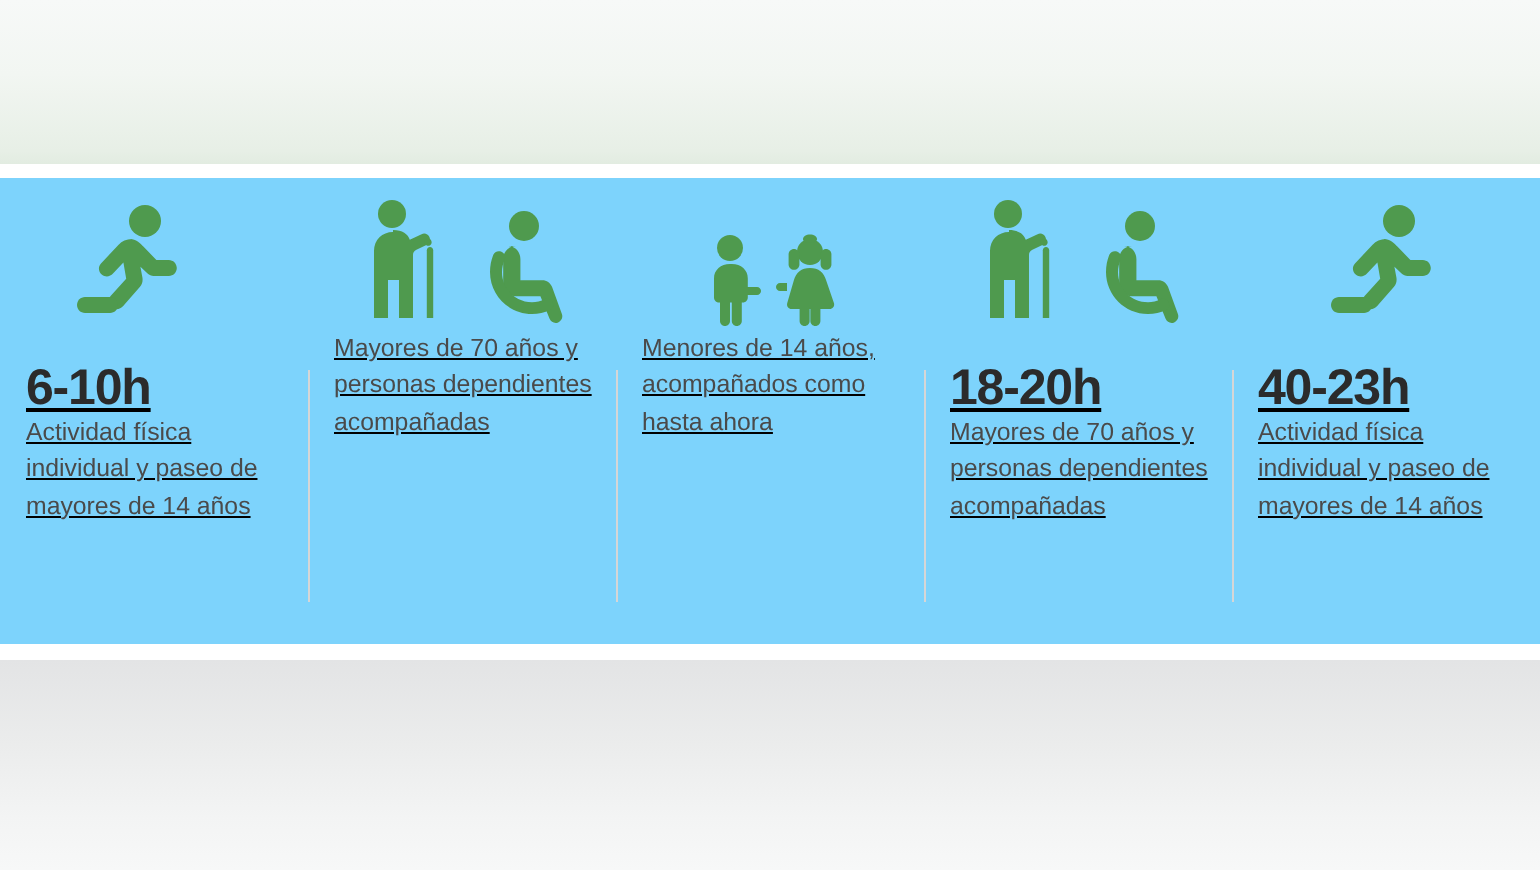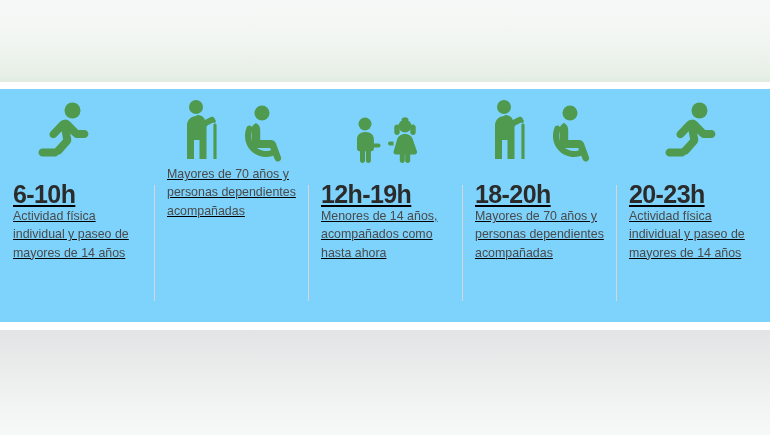--- a/index.html
+++ b/index.html
@@ -182,21 +182,20 @@
           <g fill="#4f9a4e">
             <circle cx="18" cy="9" r="6.5"></circle>
             <path d="M10 7.5c-1.5 0-2.7 1.2-2.7 2.7v5c0 1.5 1.2 2.7 2.7 2.7s2.7-1.2 2.7-2.7v-5c0-1.5-1.2-2.7-2.7-2.7z"></path>
             <path d="M26 7.5c-1.5 0-2.7 1.2-2.7 2.7v5c0 1.5 1.2 2.7 2.7 2.7s2.7-1.2 2.7-2.7v-5c0-1.5-1.2-2.7-2.7-2.7z"></path>
             <path d="M14.5 2.5c0-1.3 1.6-2.3 3.5-2.3s3.5 1 3.5 2.3-1.6 1.8-3.5 1.8-3.5-.5-3.5-1.8z"></path>
             <path d="M18 17c-4.3 0-7 2.3-8.1 6.2L6.6 34.6c-.4 1.5.7 2.9 2.2 2.9h4v6c0 1.4 1.1 2.5 2.5 2.5s2.5-1.1 2.5-2.5v-6h.4v6c0 1.4 1.1 2.5 2.5 2.5s2.5-1.1 2.5-2.5v-6h4.6c1.5 0 2.6-1.4 2.2-2.9L26.1 23.2C25 19.3 22.3 17 18 17z"></path>
             <path d="M6.5 24.5H3c-1.1 0-2 .9-2 2s.9 2 2 2h3.5v-4z"></path>
           </g>
         </svg>
       </div>
-      <div class="hours">12h-19h</div>
       <div class="desc">Menores de 14 años, acompañados como hasta ahora</div>
     </div>
 
     <div class="col">
       <div class="icon-row">
         <svg width="48" height="64" viewBox="0 0 48 64">
           <g fill="#4f9a4e">
             <circle cx="17" cy="8" r="7"></circle>
             <path d="M17.5 17c-5.4 0-9.5 4-9.5 9.4V60h7V41h5.5v19h7V28.5c0-1.2.5-2 1.7-2.6l5-2.4c1.5-.7 2.2-2.5 1.5-4-.7-1.5-2.4-2.1-3.9-1.4l-5.9 2.8c-.9-2.9-3.7-4.9-8.4-4.9z"></path>
             <path d="M36 24.5c-.9 0-1.6.7-1.6 1.6V60h3.2V26.1c0-.9-.7-1.6-1.6-1.6z"></path>
@@ -218,21 +217,21 @@
     <div class="col">
       <div class="icon-row">
         <svg width="60" height="62" viewBox="0 0 60 62">
           <g fill="#4f9a4e">
             <circle cx="35.5" cy="9.5" r="8"></circle>
             <path d="M29 18.5c-2.8 0-5 1.1-6.7 2.9l-8.8 9.3c-1.6 1.7-1.3 4.3.5 5.7 1.7 1.3 4.1 1 5.5-.6l5.2-5.6 1.4 8.2-7.8 8.6c-1.6 1.7-1.3 4.4.6 5.8 1.8 1.3 4.3.9 5.7-.8l8.4-9.6c1.1-1.3 1.5-3 1.2-4.6l-1-5.4 3.6 3.4c.8.8 1.9 1.2 3 1.2h7.6c2.2 0 4-1.8 4-4s-1.8-4-4-4h-6.2l-6.4-6.6c-1.7-1.8-3.8-3.9-6.8-3.9z"></path>
             <path d="M18 47.5H5.5c-2.2 0-4 1.8-4 4s1.8 4 4 4H18c2.2 0 4-1.8 4-4s-1.8-4-4-4z"></path>
           </g>
         </svg>
       </div>
-      <div class="hours">20-23h</div>
+      <div class="hours">40-23h</div>
       <div class="desc">Actividad física individual y paseo de mayores de 14 años</div>
     </div>
 
   </div>
 
   <div class="band-bottom-gap"></div>
   <div class="band-bottom"></div>
 
 </div>
 

